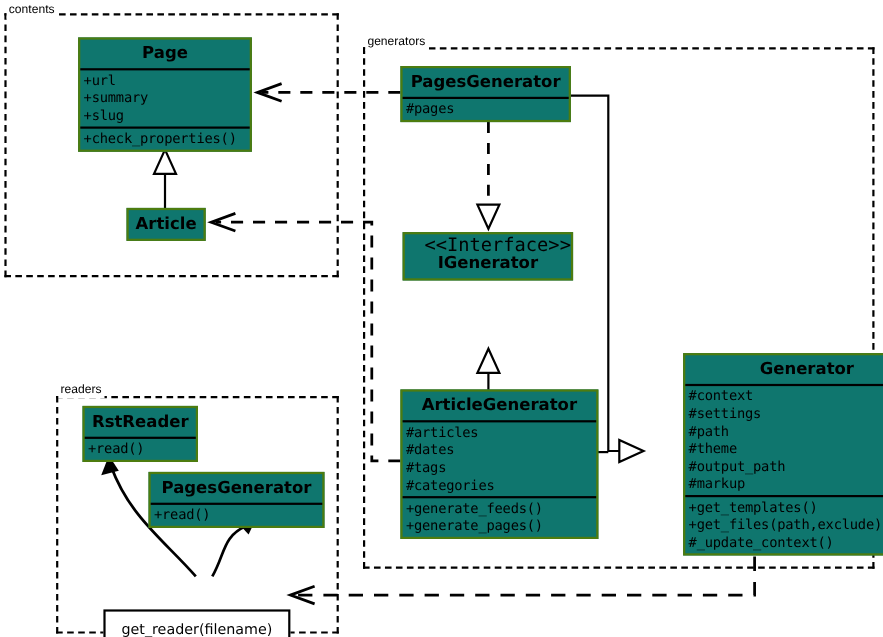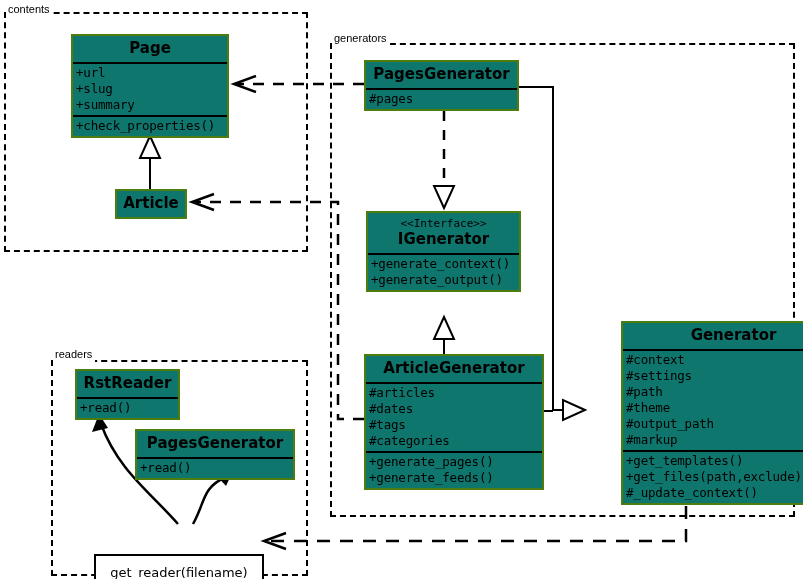--- a/index.html
+++ b/index.html
@@ -50,22 +50,22 @@
     font-weight: bold;
     font-size: 15px;
     text-align: center;
     padding: 4px 4px 5px 4px;
     line-height: 17px;
     white-space: nowrap;
   }
   .uml-stereotype {
     font-family: "DejaVu Sans Mono", monospace;
     font-weight: normal;
-    font-size: 11px;
-    text-align: center;
+    font-size: 17px;
+    text-align: right;
     line-height: 15px;
     padding-top: 3px;
   }
   .uml-compartment {
     border-top: 2px solid #000;
     padding: 1px 0 2px 3px;
     line-height: 16px;
   }
   .uml-compartment div {
     white-space: nowrap;
@@ -154,59 +154,55 @@
     <g>
       <path d="M 193,524 C 205,503 202,488 224,478" fill="none" stroke="#000" stroke-width="2.5"></path>
       <polygon points="233,471 215,474 226,486" fill="#000"></polygon>
     </g>
   </svg>
 
   <div class="uml-class" style="left:71px; top:34px; width:158px;">
     <div class="uml-name">Page</div>
     <div class="uml-compartment">
       <div>+url</div>
+      <div>+summary</div>
       <div>+slug</div>
-      <div>+summary</div>
     </div>
     <div class="uml-compartment">
       <div>+check_properties()</div>
     </div>
   </div>
 
   <div class="uml-class" style="left:115px; top:189px; width:72px;">
     <div class="uml-name">Article</div>
   </div>
 
   <div class="uml-class" style="left:364px; top:60px; width:155px;">
     <div class="uml-name">PagesGenerator</div>
     <div class="uml-compartment">
       <div>#pages</div>
     </div>
   </div>
 
   <div class="uml-class" style="left:366px; top:211px; width:155px;">
     <div class="uml-stereotype">&lt;&lt;Interface&gt;&gt;</div>
     <div class="uml-name" style="padding-top:0px;">IGenerator</div>
-    <div class="uml-compartment">
-      <div>+generate_context()</div>
-      <div>+generate_output()</div>
-    </div>
   </div>
 
   <div class="uml-class" style="left:364px; top:354px; width:180px;">
     <div class="uml-name">ArticleGenerator</div>
     <div class="uml-compartment">
       <div>#articles</div>
       <div>#dates</div>
       <div>#tags</div>
       <div>#categories</div>
     </div>
     <div class="uml-compartment">
+      <div>+generate_feeds()</div>
       <div>+generate_pages()</div>
-      <div>+generate_feeds()</div>
     </div>
   </div>
 
   <div class="uml-class" style="left:586px; top:321px; width:225px;margin-left:35px;">
     <div class="uml-name">Generator</div>
     <div class="uml-compartment">
       <div>#context</div>
       <div>#settings</div>
       <div>#path</div>
       <div>#theme</div>

